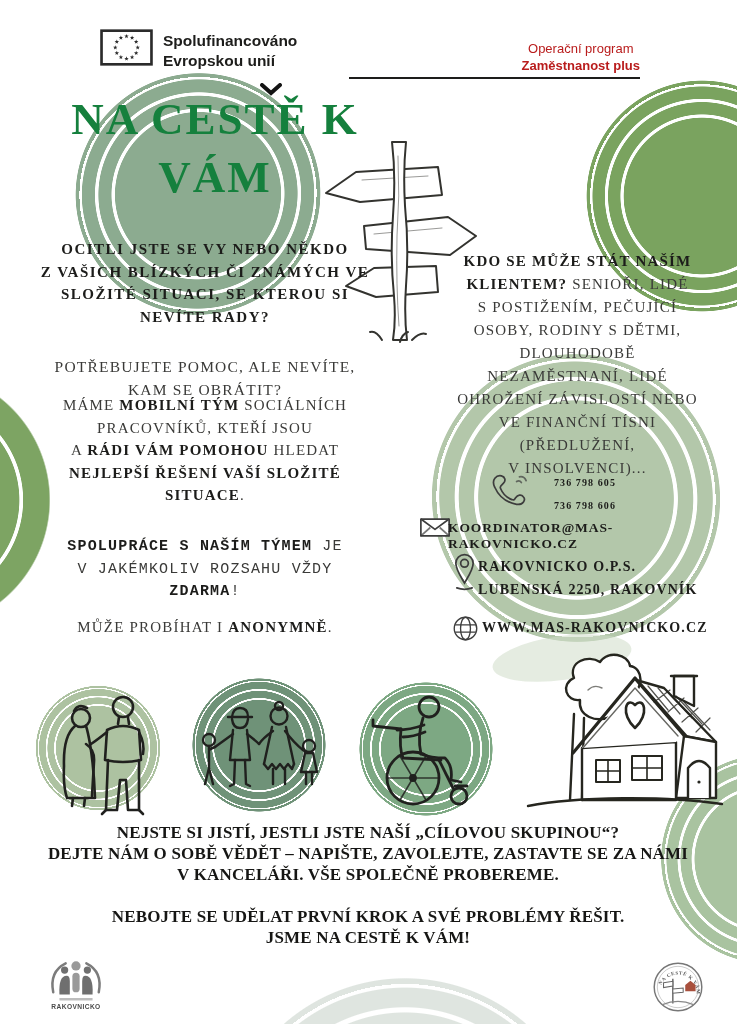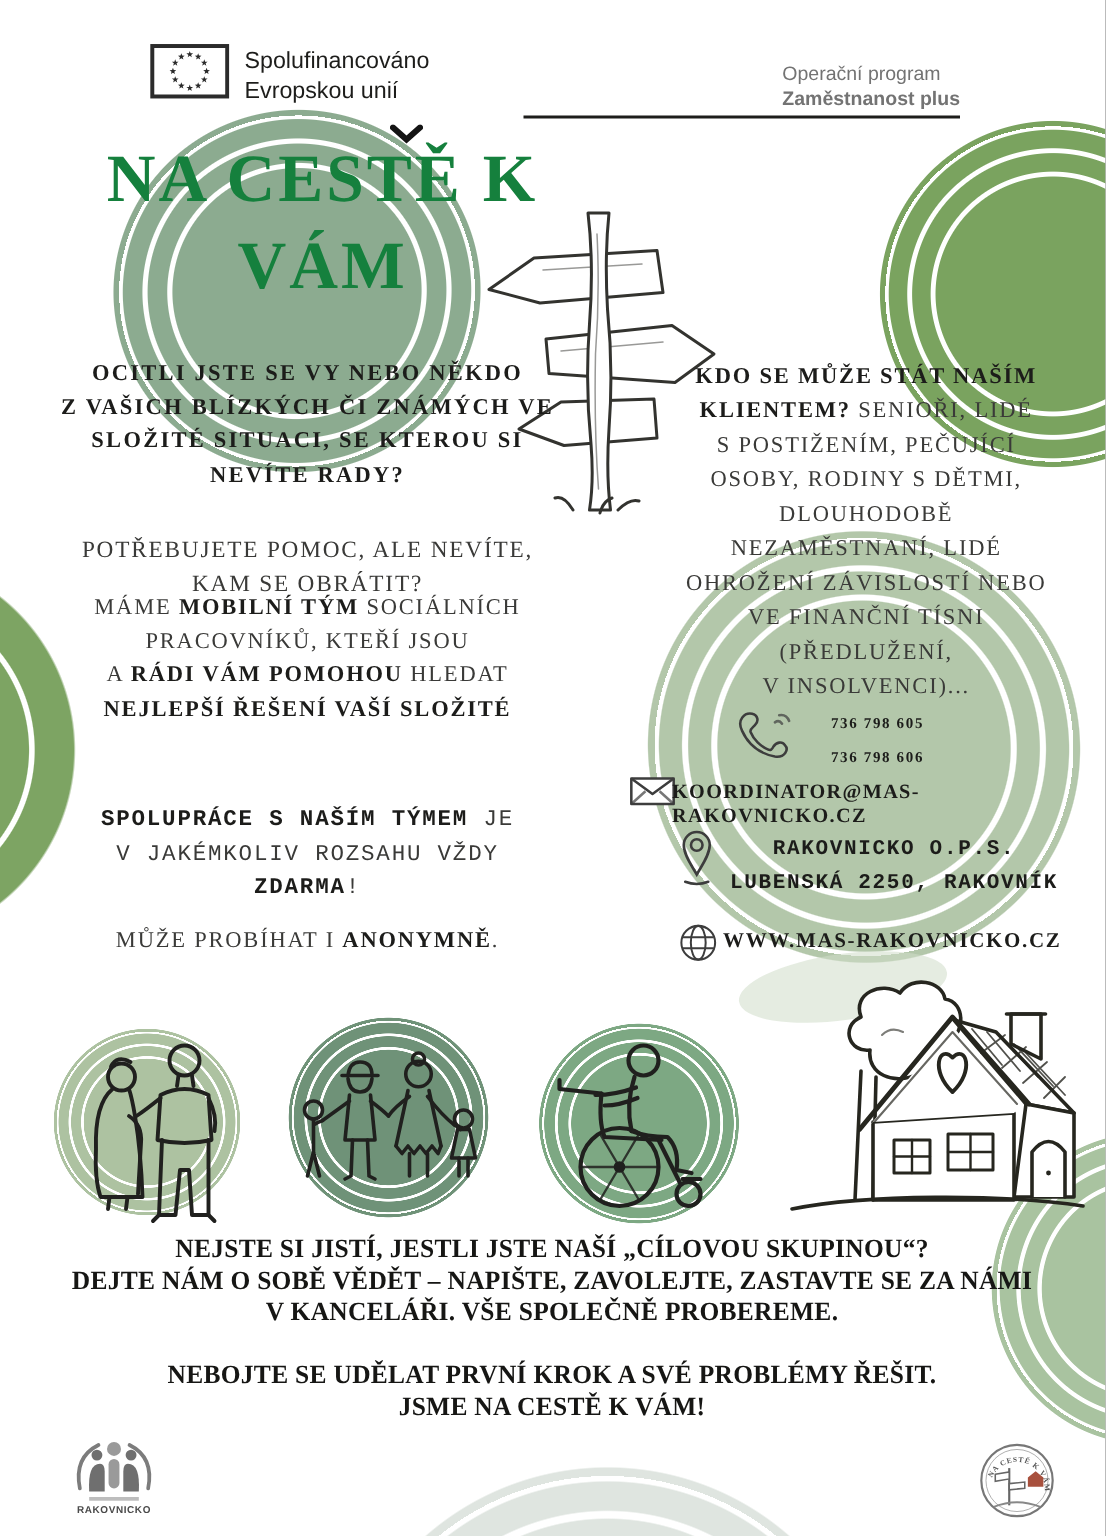--- a/index.html
+++ b/index.html
@@ -20,22 +20,22 @@
   .ring{position:absolute;
     background:radial-gradient(closest-side,
       transparent 0 50%,
       var(--c) 51% 66%,
       rgba(255,255,255,0) 66.5% 68.5%,
       var(--c) 69% 86%,
       transparent 87%);
   }
   
   .sans{font-family:"Liberation Sans","DejaVu Sans",sans-serif;}
-  .eu-text{position:absolute;left:163px;top:31px;font-size:15.5px;font-weight:400;line-height:20px;color:#1d1d1b;}
-  .program{position:absolute;right:97px;top:40px;text-align:left;font-size:13px;line-height:17px;color:#737373;}
+  .eu-text{position:absolute;left:163px;top:31px;font-size:15.5px;font-weight:700;line-height:20px;color:#1d1d1b;}
+  .program{position:absolute;right:97px;top:40px;text-align:center;font-size:13px;line-height:17px;color:#b91c1c;}
   .program .l2{font-weight:700;}
   .program-rule{position:absolute;left:349px;top:77px;width:291px;height:2px;background:#1d1d1b;}
   .title{position:absolute;left:25px;top:90px;width:380px;text-align:center;
          font-size:45px;font-weight:700;letter-spacing:2px;line-height:58px;color:#15803d;}
   .para{position:absolute;text-align:center;font-size:15px;line-height:22.5px;
         letter-spacing:1.2px;color:#3a3a38;}
   .para .b, .b{font-weight:700;color:#1c1c1a;}
   .allbold{font-weight:700;color:#1c1c1a;letter-spacing:1.5px;}
   .line{white-space:nowrap;}
   .contact-txt{font-weight:700;color:#1c1c1a;letter-spacing:1.1px;}
@@ -114,31 +114,32 @@
     </div>
   <div class="para" style="left:30px;top:356px;width:350px;font-size:15.5px;">
       <div class="line"><span>POTŘEBUJETE POMOC, ALE NEVÍTE,</span></div>
       <div class="line"><span>KAM SE OBRÁTIT?</span></div>
     </div>
   <div class="para" style="left:30px;top:394px;width:350px;">
       <div class="line"><span>MÁME </span><span class="b">MOBILNÍ TÝM</span><span> SOCIÁLNÍCH</span></div>
       <div class="line"><span>PRACOVNÍKŮ, KTEŘÍ JSOU</span></div>
       <div class="line"><span>A </span><span class="b">RÁDI VÁM POMOHOU</span><span> HLEDAT</span></div>
       <div class="line"><span class="b">NEJLEPŠÍ ŘEŠENÍ VAŠÍ SLOŽITÉ</span></div>
+      <div class="line"><span class="b">SITUACE</span><span>.</span></div>
     </div>
   <div class="para" style="left:30px;top:536px;width:350px;font-family:Liberation Mono, monospace;">
       <div class="line"><span class="b">SPOLUPRÁCE S NAŠÍM TÝMEM</span><span> JE</span></div>
       <div class="line"><span>V JAKÉMKOLIV ROZSAHU VŽDY</span></div>
       <div class="line"><span class="b">ZDARMA</span><span>!</span></div>
     </div>
   <div class="para" style="left:30px;top:616px;width:350px;">
       <div class="line"><span>MŮŽE PROBÍHAT I </span><span class="b">ANONYMNĚ</span><span>.</span></div>
     </div>
 
-  <div class="para" style="left:420px;top:240px;width:315px;line-height:23px;text-align:center;">
+  <div class="para" style="left:420px;top:250px;width:315px;line-height:23px;text-align:center;">
       <div class="line"><span class="b">KDO SE MŮŽE STÁT NAŠÍM</span></div>
       <div class="line"><span class="b">KLIENTEM?</span><span> SENIOŘI, LIDÉ</span></div>
       <div class="line"><span>S POSTIŽENÍM, PEČUJÍCÍ</span></div>
       <div class="line"><span>OSOBY, RODINY S DĚTMI,</span></div>
       <div class="line"><span>DLOUHODOBĚ</span></div>
       <div class="line"><span>NEZAMĚSTNANÍ, LIDÉ</span></div>
       <div class="line"><span>OHROŽENÍ ZÁVISLOSTÍ NEBO</span></div>
       <div class="line"><span>VE FINANČNÍ TÍSNI</span></div>
       <div class="line"><span>(PŘEDLUŽENÍ,</span></div>
       <div class="line"><span>V INSOLVENCI)...</span></div>
@@ -158,21 +159,21 @@
     <path d="M2,3 L17,14 L32,3" fill="none"></path>
     <path d="M2,21 L12,12 M32,21 L22,12" fill="none" opacity=".7"></path>
   </svg>
   <div class="contact-txt" style="position:absolute;left:448px;top:520px;width:285px;font-size:13.5px;letter-spacing:.9px;">KOORDINATOR@MAS-RAKOVNICKO.CZ</div>
 
   <svg style="position:absolute;left:452px;top:551px;" width="25" height="41" viewBox="0 0 26 42" fill="none" stroke="#3d3d3d" stroke-width="1.8" stroke-linecap="round">
     <path d="M13,33 C9,26 4,19 4,12.5 A9,9 0 1 1 22,12.5 C22,19 17,26 13,33 Z"></path>
     <circle cx="13" cy="12.5" r="4"></circle>
     <path d="M5,38 Q13,41 21,38"></path>
   </svg>
-  <div class="contact-txt" style="position:absolute;left:478px;top:555px;width:236px;text-align:center;font-size:14px;line-height:23px;font-family:Liberation Mono, monospace;">
+  <div class="contact-txt" style="position:absolute;left:478px;top:555px;width:236px;text-align:left;font-size:14px;line-height:23px;">
     <div>RAKOVNICKO O.P.S.</div>
     <div>LUBENSKÁ 2250, RAKOVNÍK</div>
   </div>
 
   <svg style="position:absolute;left:452px;top:615px;" width="27" height="27" viewBox="0 0 30 30" fill="none" stroke="#3d3d3d" stroke-width="1.5">
     <circle cx="15" cy="15" r="12.5"></circle>
     <ellipse cx="15" cy="15" rx="5.5" ry="12.5"></ellipse>
     <path d="M3.5,11 H26.5 M3.5,19 H26.5"></path>
   </svg>
   <div class="contact-txt" style="position:absolute;left:482px;top:620px;width:250px;font-size:14px;">WWW.MAS-RAKOVNICKO.CZ</div>

